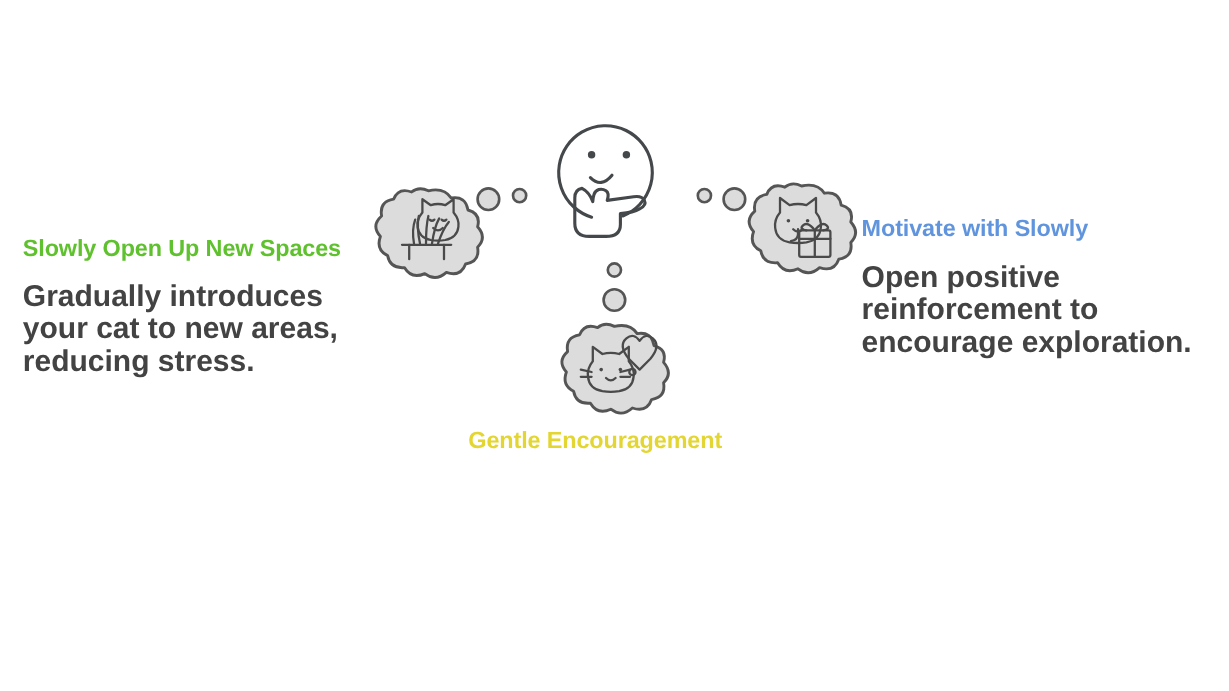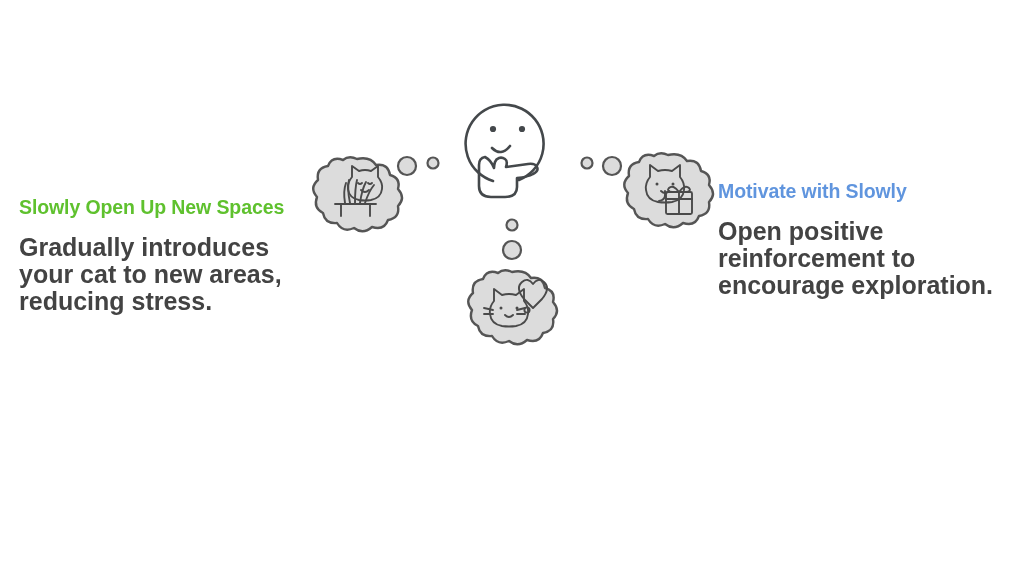--- a/index.html
+++ b/index.html
@@ -269,15 +269,16 @@
     <div class="heading">Slowly Open Up New Spaces</div>
     <div class="body">Gradually introduces your cat to new areas, reducing stress.</div>
   </div>
 
   <div class="block" id="block-right">
     <div class="heading">Motivate with Slowly</div>
     <div class="body">Open positive reinforcement to encourage exploration.</div>
   </div>
 
   <div class="block" id="block-bottom">
+    <div class="heading">Gentle Encouragement</div>
   </div>
 
 </div>
 
 </body></html>

